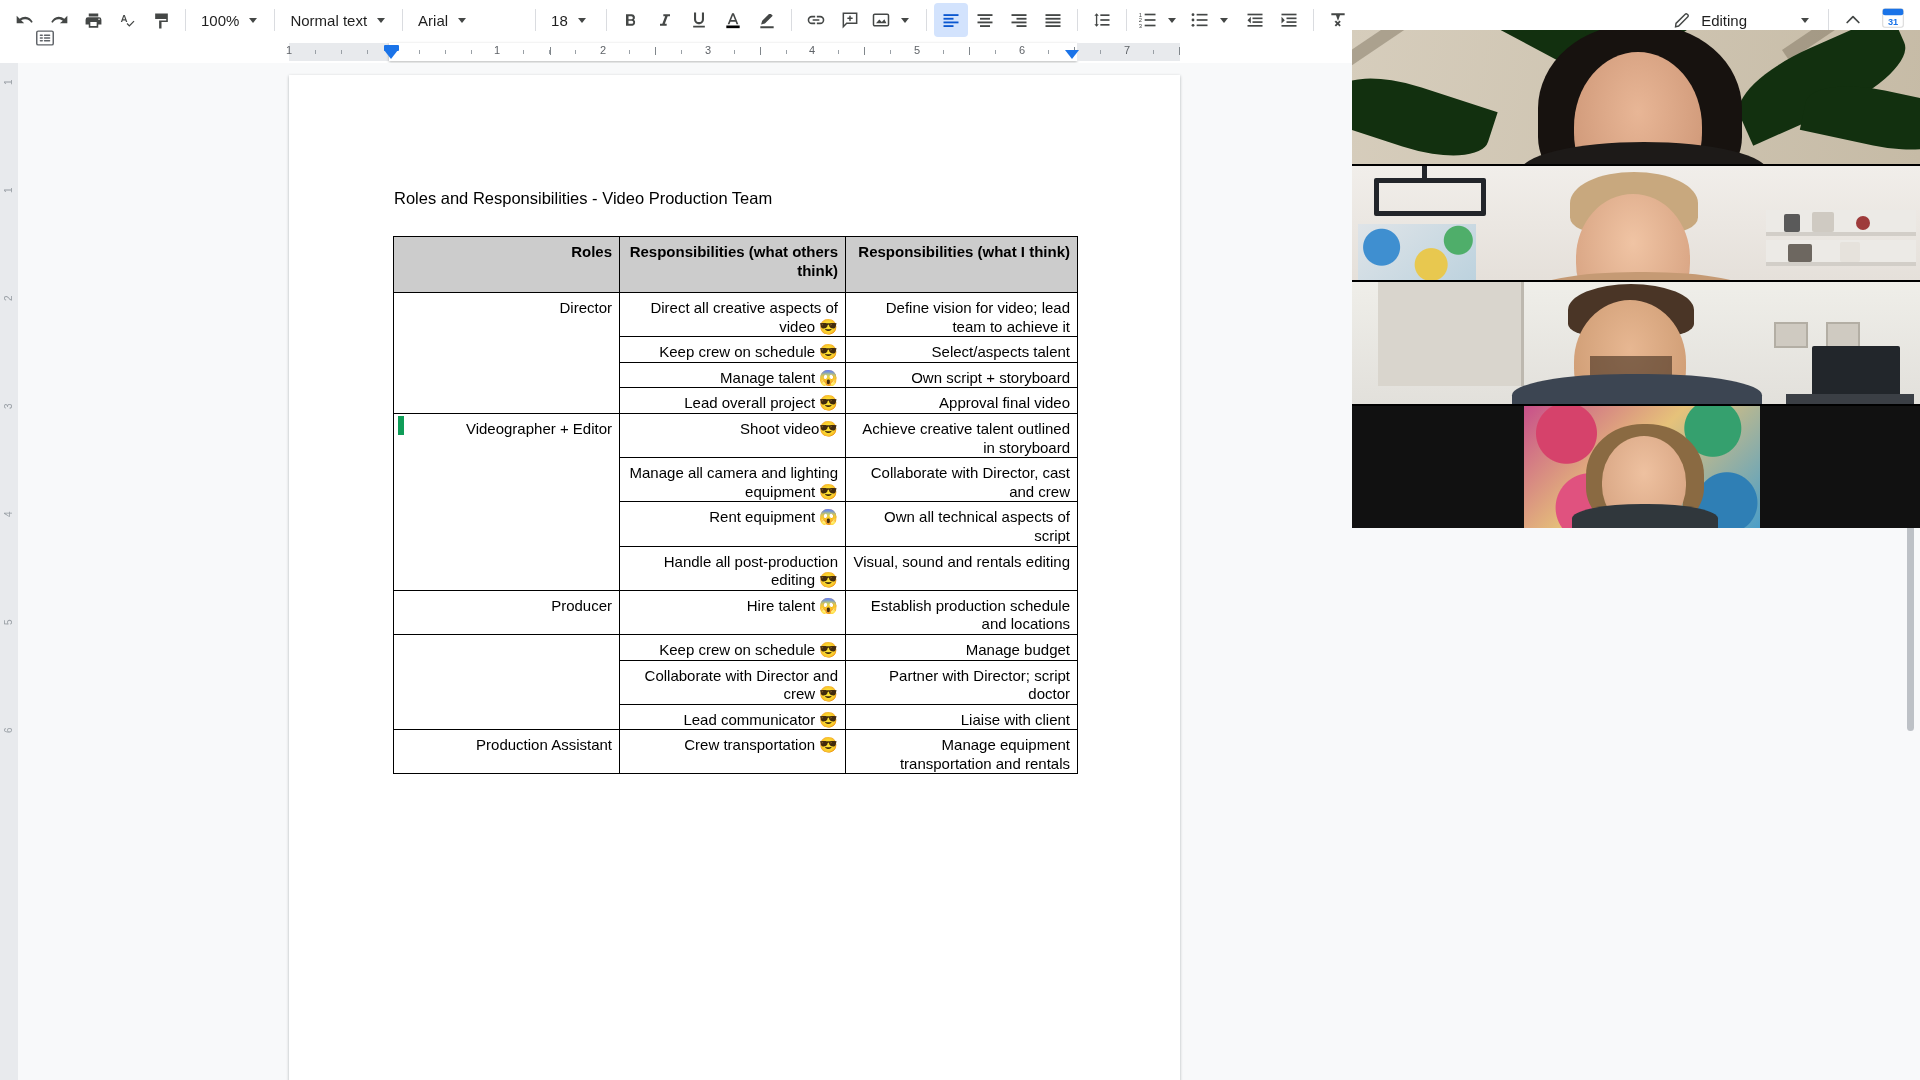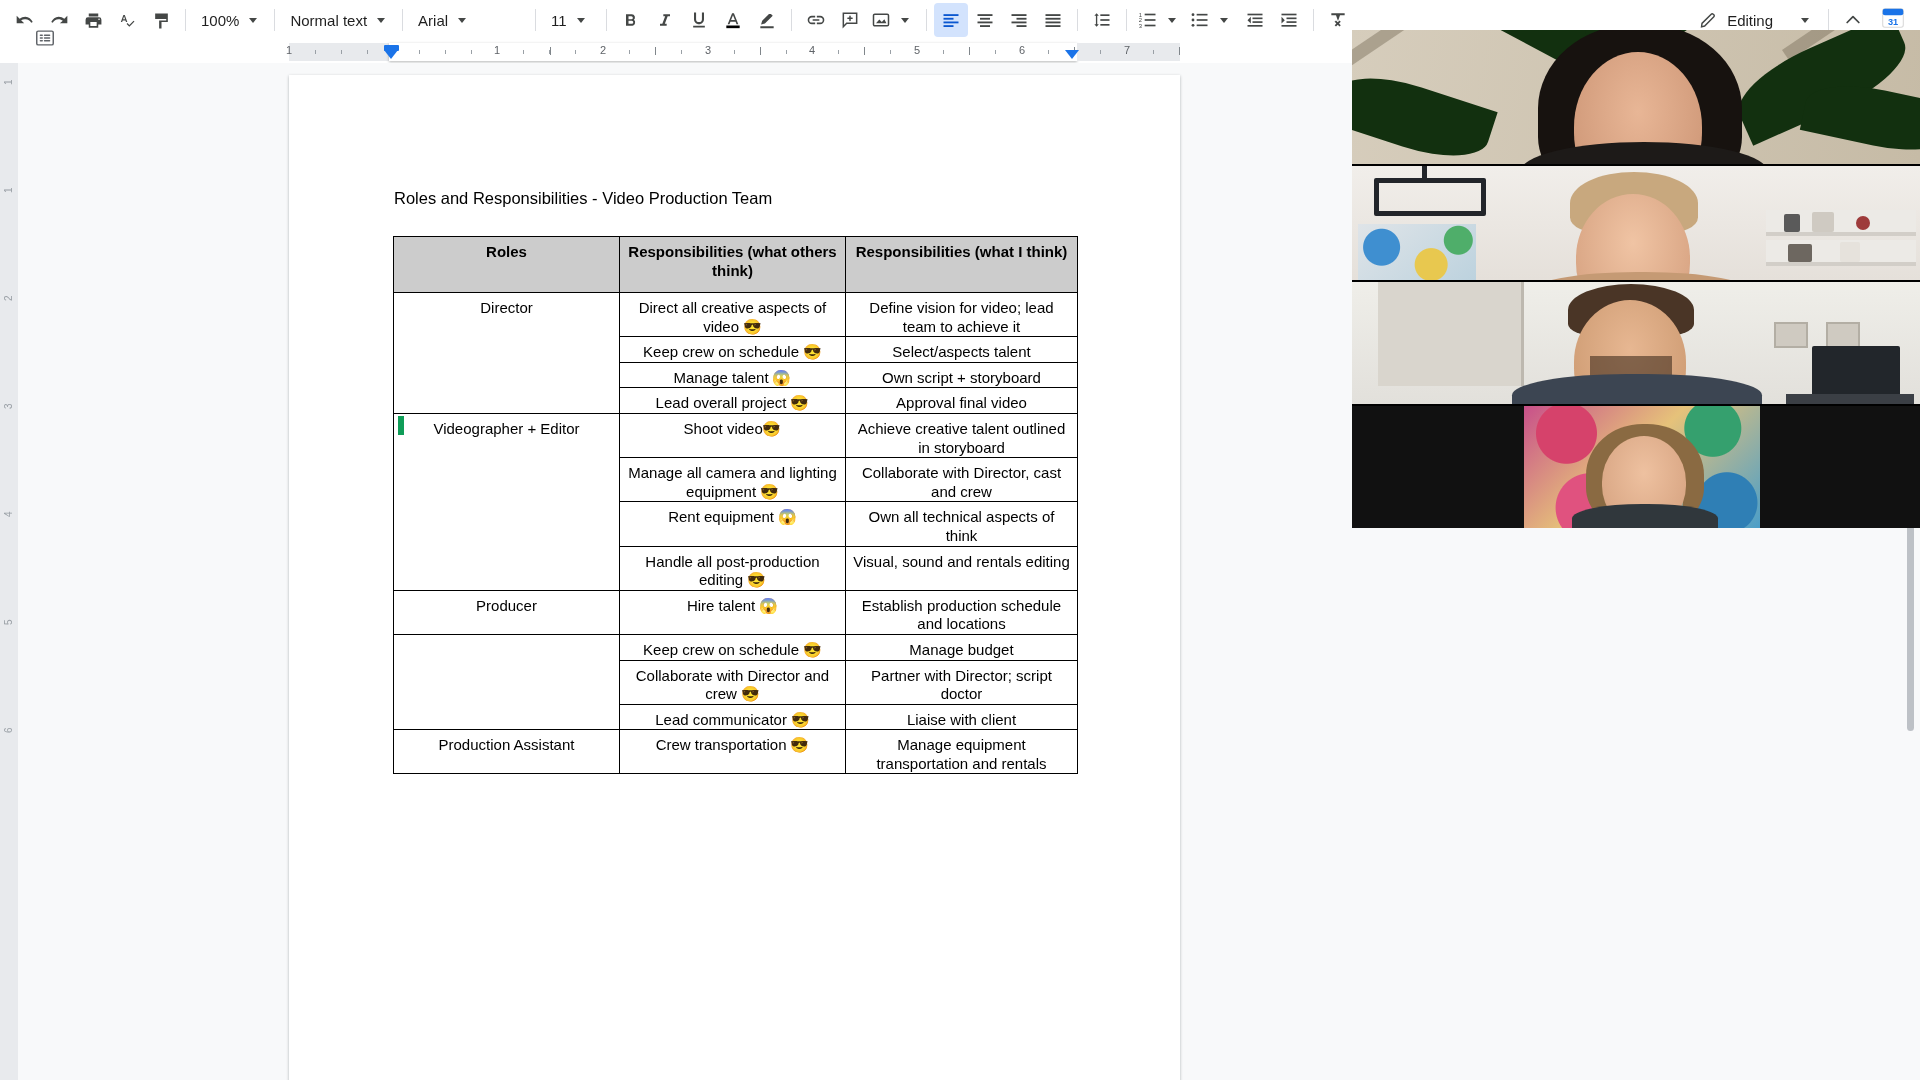--- a/index.html
+++ b/index.html
@@ -52,21 +52,21 @@
   .tb-right {
     margin-left: auto; display: flex; align-items: center;
     padding-right: 4px;
   }
   .mode-chip {
     display: flex; align-items: center; height: 32px;
     padding: 0 4px 0 8px; border-radius: 4px;
     color: #1f1f1f; font-size: 15px;
   }
   .mode-chip .pen { margin-right: 10px; color: #444746; display:flex; }
-  .mode-chip .lbl { margin-right: 18px; text-align: center; }
+  .mode-chip .lbl { margin-right: 44px; text-align: center; }
   .cal-chip {
     width: 30px; height: 30px; margin-left: 8px;
     display:flex; align-items:flex-start; justify-content:center;
   }
 
   
   .ruler-wrap {
     position: absolute; left: 0; top: 41px;
     width: 1920px; height: 22px; background: #ffffff;
   }
@@ -130,21 +130,21 @@
   table.roles {
     position: absolute; left: 104px; top: 161px;
     width: 684px; border-collapse: collapse;
     table-layout: fixed;
     font-size: 15px; color: #000;
   }
   table.roles td, table.roles th {
     border: 1.3px solid #000;
     padding: 6px 7px 0 7px;
     vertical-align: top;
-    text-align: center;
+    text-align: right;
     line-height: 1.24;
     font-weight: normal;
   }
   table.roles thead th {
     background: #cccccc; font-weight: bold; height: 56px;
   }
   col.c1 { width: 226px; }
   col.c2 { width: 226px; }
   col.c3 { width: 232px; }
   .rolecell { position: relative; }
@@ -349,21 +349,21 @@
     <div class="tb-sep"></div>
 
     <div class="tb-drop font-box">
       <span class="lbl">Arial</span>
       <span class="caret"></span>
     </div>
 
     <div class="tb-sep"></div>
 
     <div class="tb-drop size-box">
-      <span class="lbl">11</span>
+      <span class="lbl">18</span>
       <span class="caret"></span>
     </div>
 
     <div class="tb-sep"></div>
 
     <div class="tb-btn" title="Bold">
       <svg width="20" height="20" viewBox="0 0 24 24" fill="currentColor">
           <path d="M15.6 11.8A4 4 0 0 0 13 5H6v14h7.8a4.2 4.2 0 0 0 1.8-7.2zM9 7.5h3.4a1.8 1.8 0 1 1 0 3.6H9V7.5zm3.9 9H9v-3.6h3.9a1.8 1.8 0 1 1 0 3.6z"></path>
         </svg>
     </div>
@@ -642,21 +642,21 @@
             </td>
             <td>Shoot video😎</td>
             <td>Achieve creative talent outlined in storyboard</td>
           </tr>
           <tr>
             <td>Manage all camera and lighting equipment 😎</td>
             <td>Collaborate with Director, cast and crew</td>
           </tr>
           <tr>
             <td>Rent equipment 😱</td>
-            <td>Own all technical aspects of think</td>
+            <td>Own all technical aspects of script</td>
           </tr>
           <tr>
             <td>Handle all post-production editing 😎</td>
             <td>Visual, sound and rentals editing</td>
           </tr>
 
           <tr>
             <td class="rolecell"><span>Producer</span></td>
             <td>Hire talent 😱</td>
             <td>Establish production schedule and locations</td>

